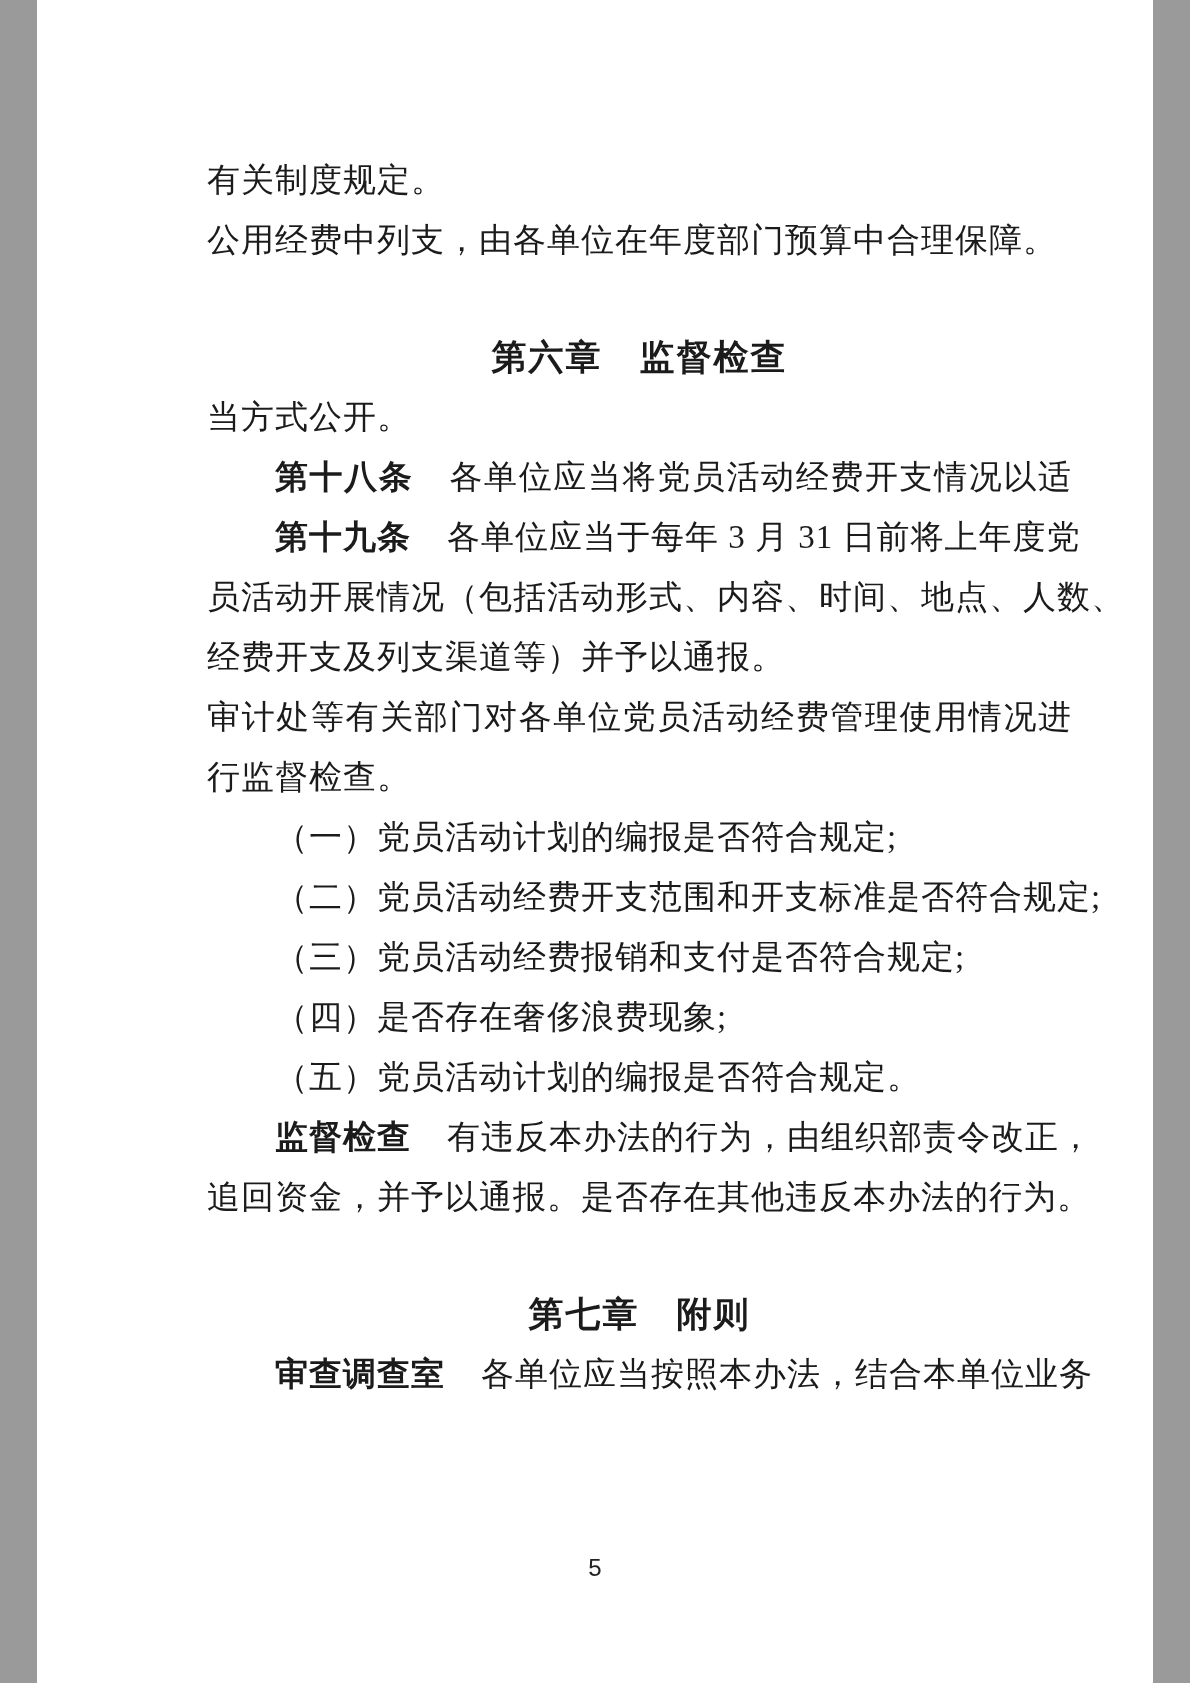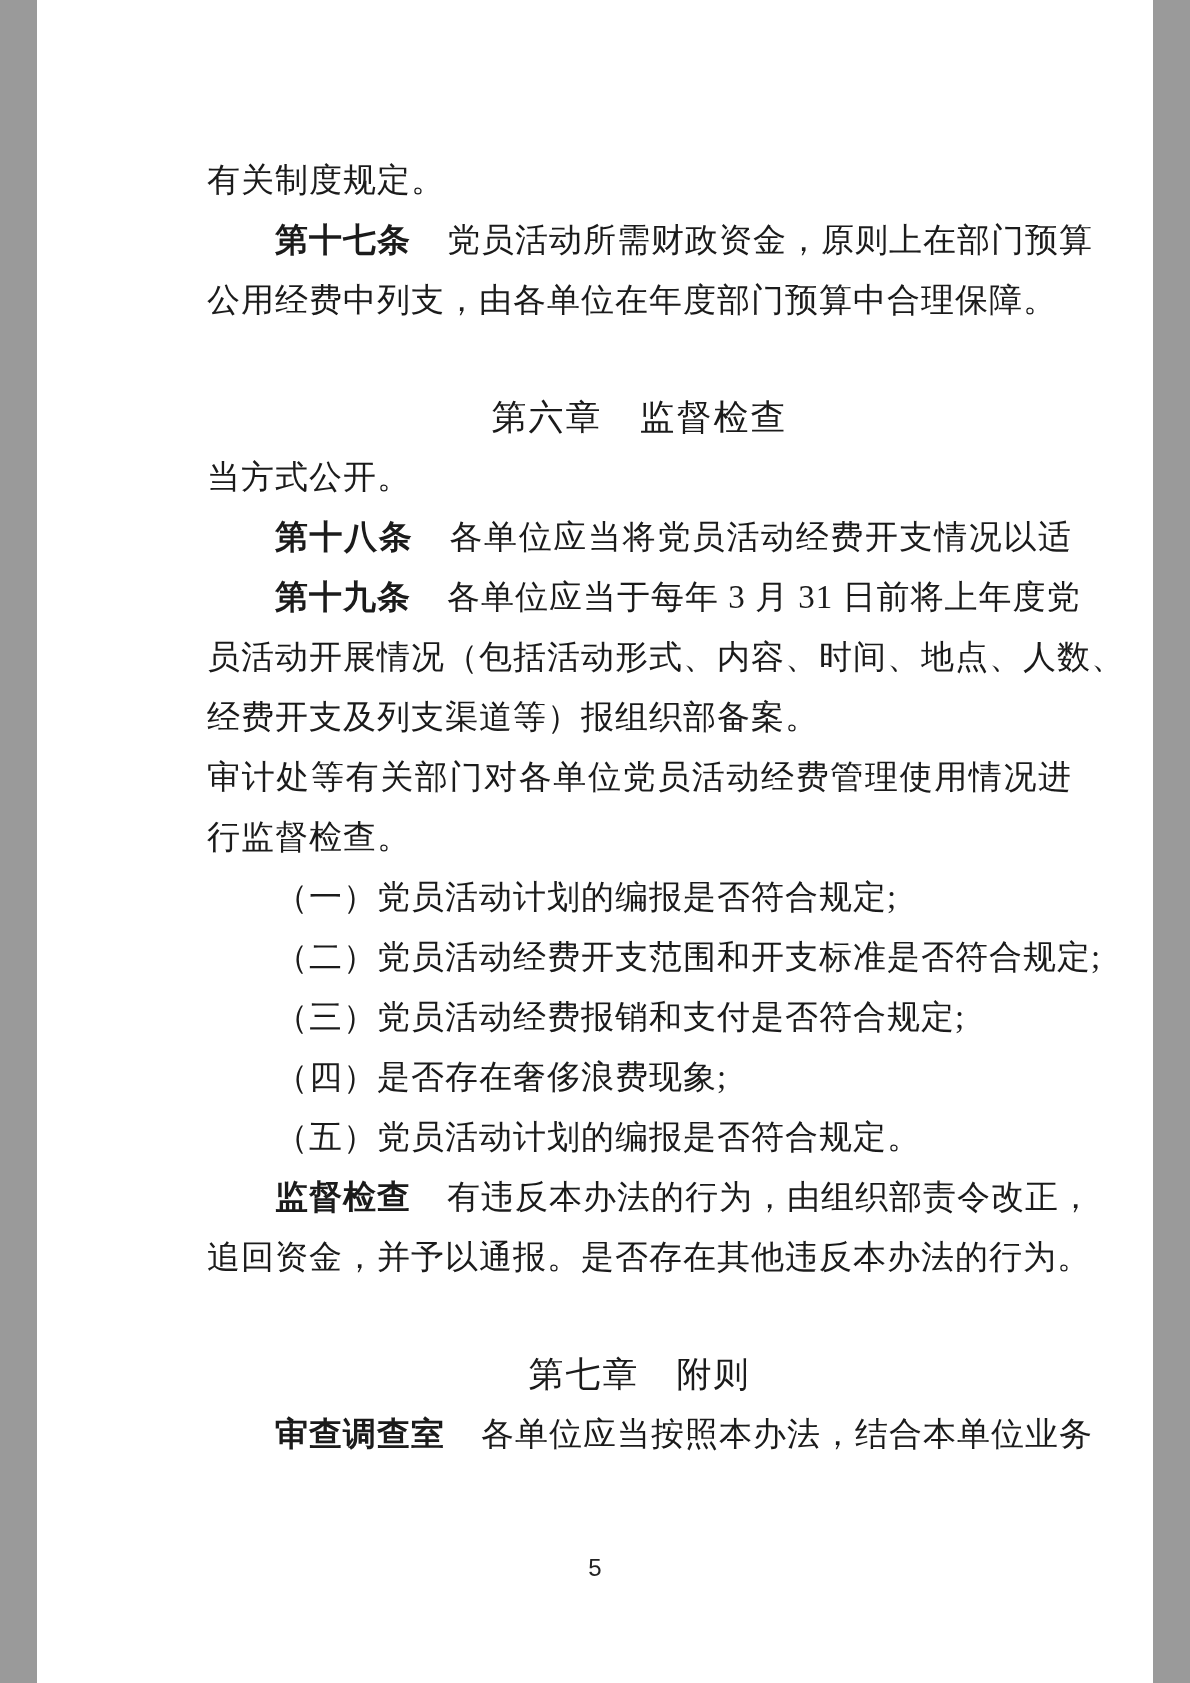--- a/index.html
+++ b/index.html
@@ -39,21 +39,21 @@
     font-weight: bold;
     margin-right: 36px;
   }
   .chapter {
     height: 60px;
     line-height: 60px;
     margin-top: 57px;
     text-align: center;
     text-align-last: center;
     font-family: "Liberation Sans", "DejaVu Sans", sans-serif;
-    font-weight: normal;
+    font-weight: bold;
     font-size: 35px;
     letter-spacing: 2px;
     white-space: nowrap;
   }
   .page-number {
     position: absolute;
     left: 0;
     top: 1553px;
     width: 100%;
     text-align: center;
@@ -64,41 +64,38 @@
   }
 </style>
 </head>
 <body>
 
 <div class="page">
   <div class="content">
 
     <div class="line">有关制度规定。</div>
 
-    <div class="line indent justify">
-      <span class="term">第十七条</span><span>党员活动所需财政资金，原则上在部门预算</span>
-    </div>
 
     <div class="line">公用经费中列支，由各单位在年度部门预算中合理保障。</div>
 
     <div class="chapter">第六章　监督检查</div>
 
     <div class="line">当方式公开。</div>
 
     <div class="line indent justify">
       <span class="term">第十八条</span><span>各单位应当将党员活动经费开支情况以适</span>
     </div>
 
     <div class="line indent justify">
       <span class="term">第十九条</span><span>各单位应当于每年 3 月 31 日前将上年度党</span>
     </div>
 
     <div class="line justify">员活动开展情况（包括活动形式、内容、时间、地点、人数、</div>
 
-    <div class="line">经费开支及列支渠道等）报组织部备案。</div>
+    <div class="line">经费开支及列支渠道等）并予以通报。</div>
 
 
     <div class="line justify">审计处等有关部门对各单位党员活动经费管理使用情况进</div>
 
     <div class="line">行监督检查。</div>
 
     <div class="line indent">（一）党员活动计划的编报是否符合规定;</div>
 
     <div class="line indent">（二）党员活动经费开支范围和开支标准是否符合规定;</div>
 

